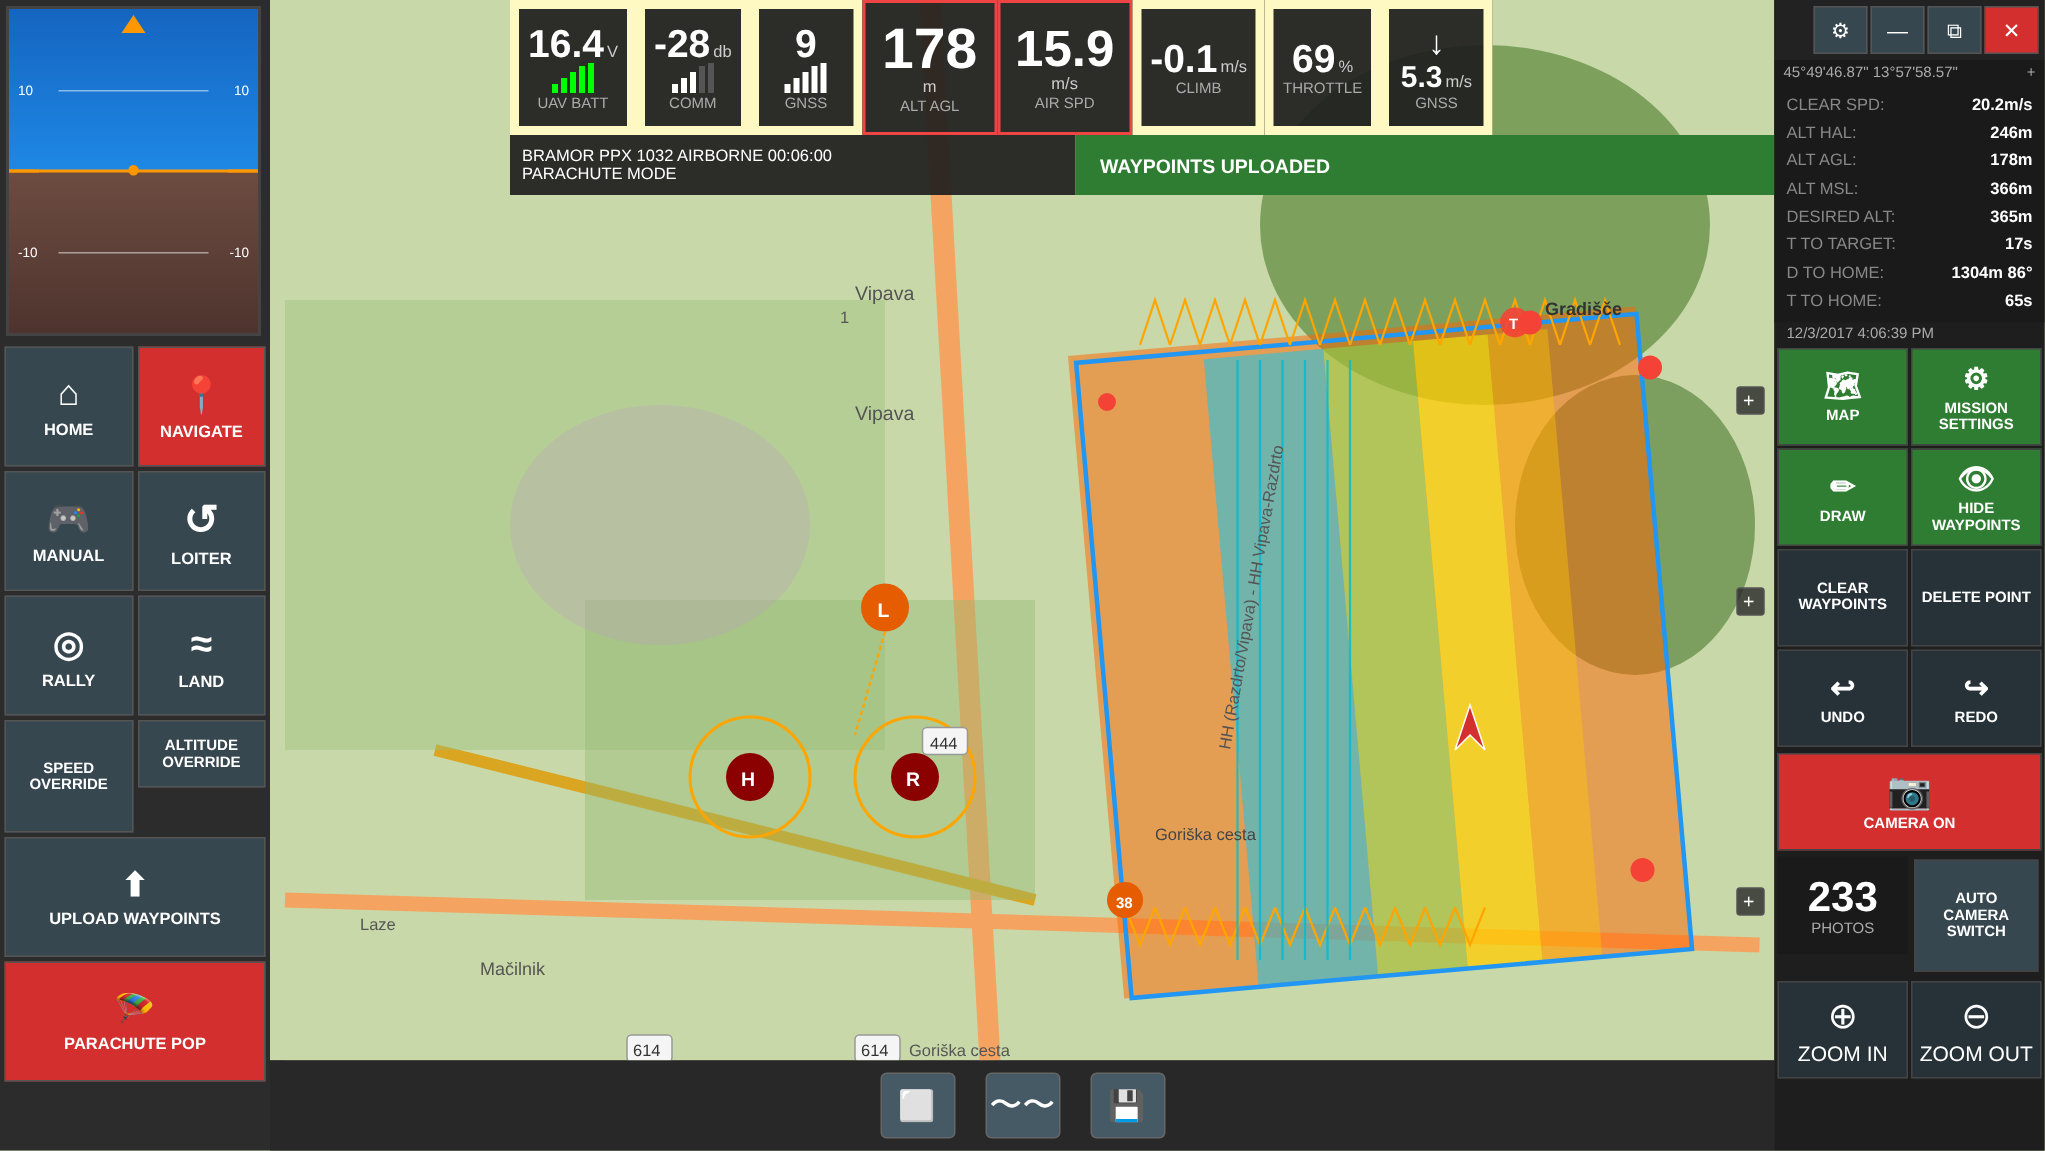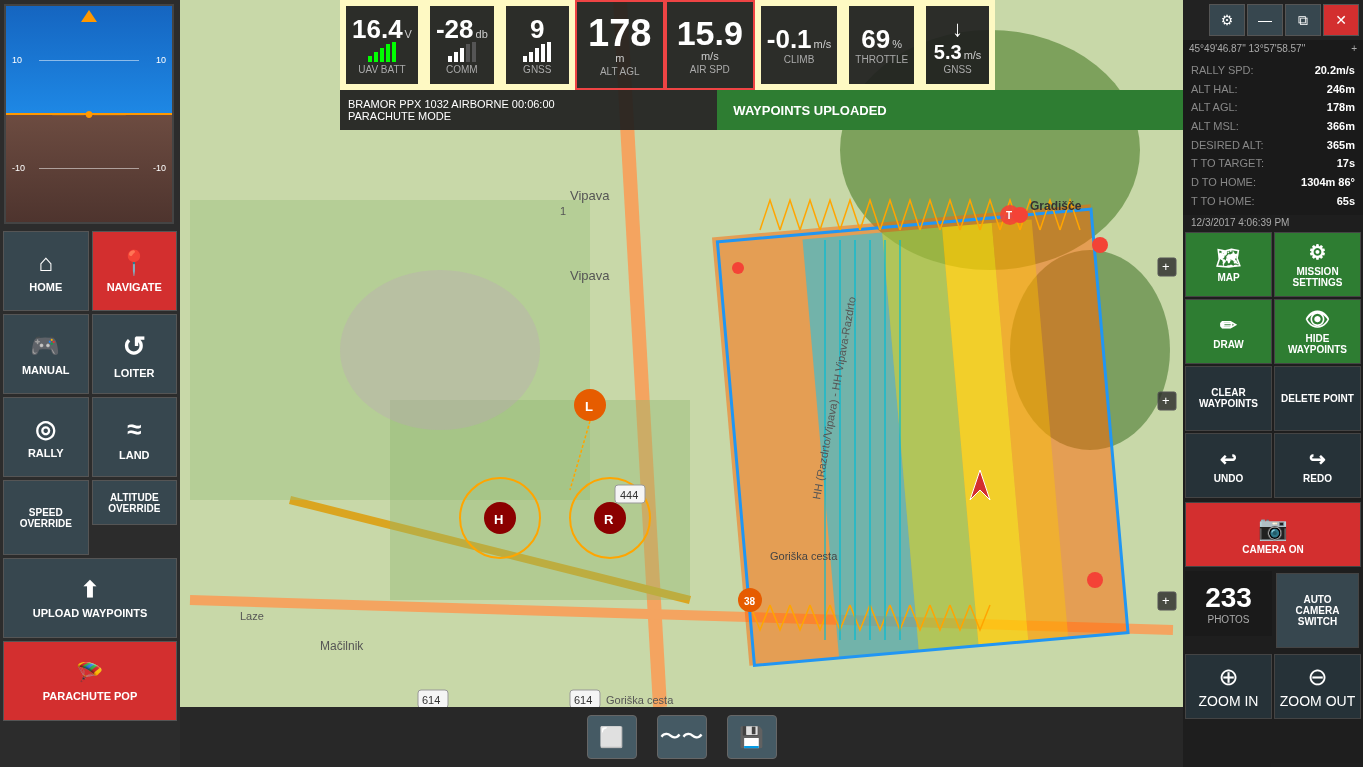--- a/index.html
+++ b/index.html
@@ -478,21 +478,21 @@
     </div>
   </div>
 
   <div id="coords-bar">
     <span>45°49'46.87"  13°57'58.57"</span>
     <span>+</span>
   </div>
 
   <div id="telemetry-panel">
     <div class="tele-row">
-      <span class="tele-label">RALLY SPD:</span>
+      <span class="tele-label">CLEAR SPD:</span>
       <span class="tele-val">20.2m/s</span>
     </div>
     <div class="tele-row">
       <span class="tele-label">ALT HAL:</span>
       <span class="tele-val">246m</span>
     </div>
     <div class="tele-row">
       <span class="tele-label">ALT AGL:</span>
       <span class="tele-val">178m</span>
     </div>

